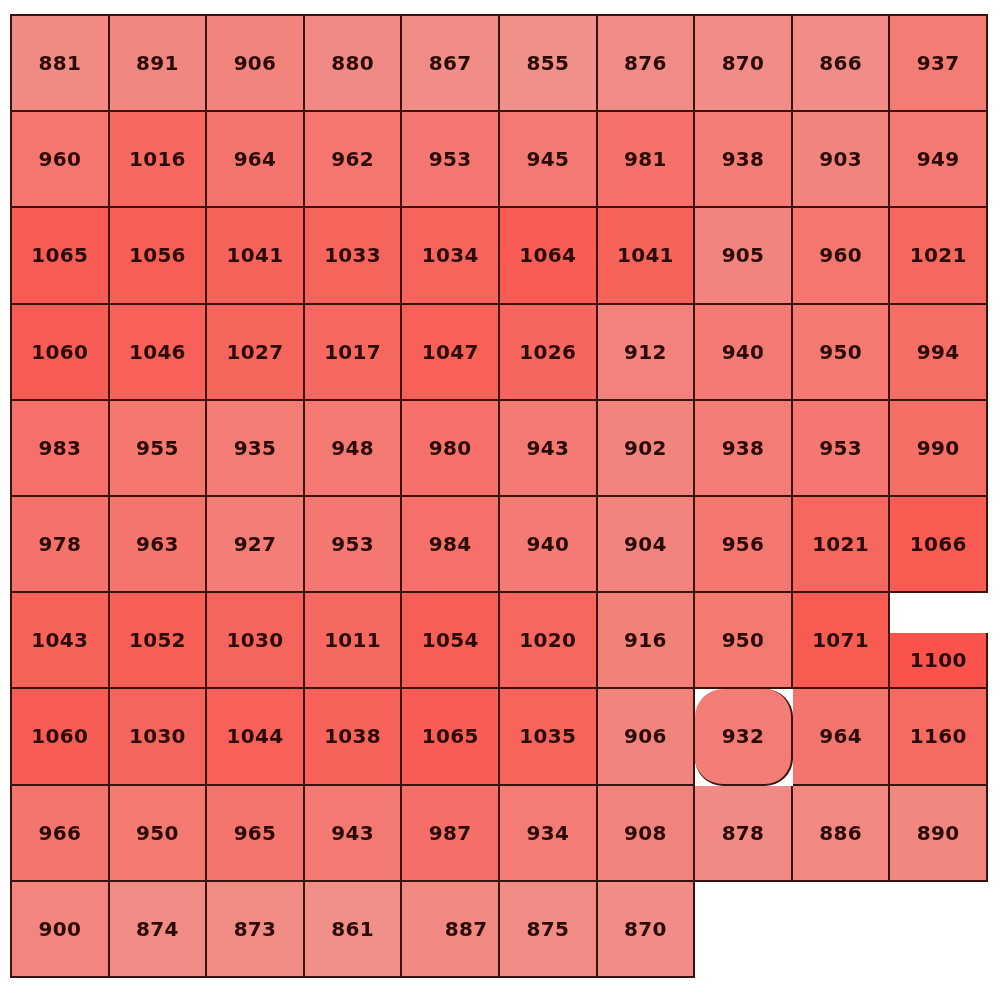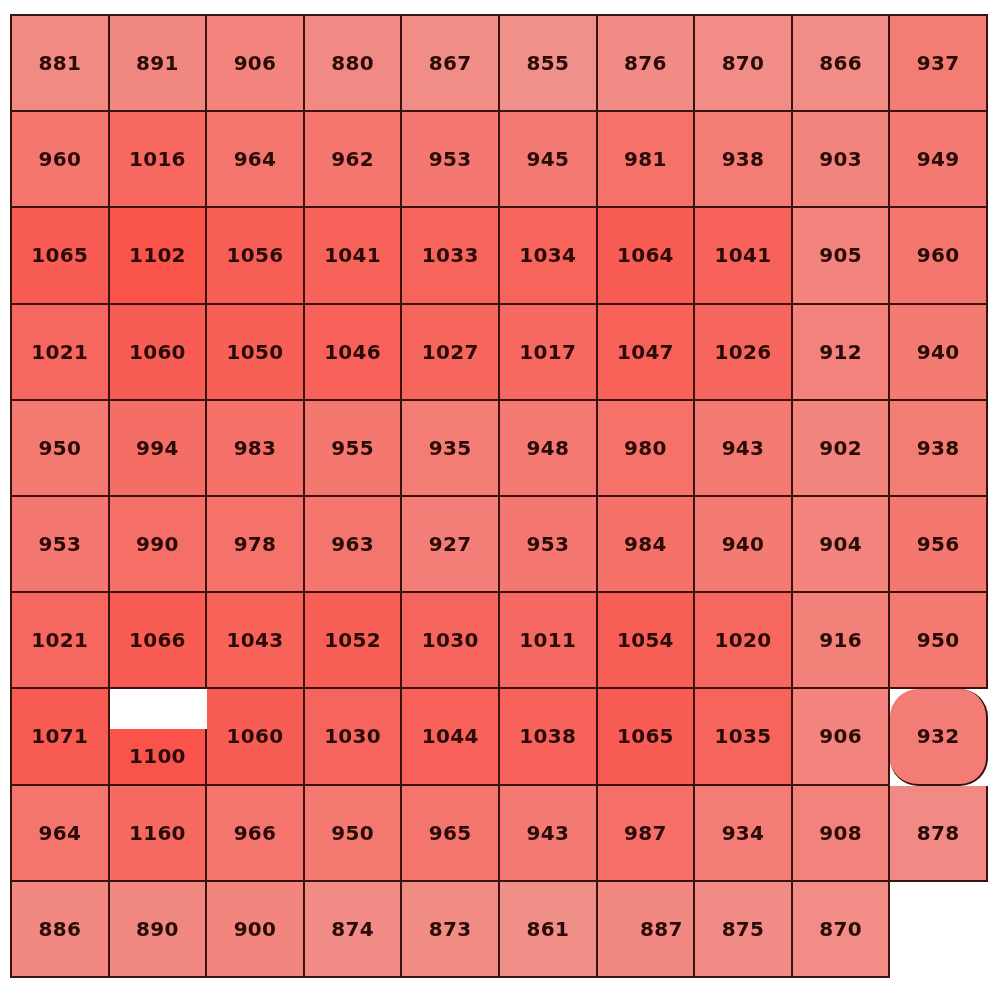--- a/index.html
+++ b/index.html
@@ -115,23 +115,20 @@
       </div>
       <div class="heat-cell" style="background-color: rgb(242, 132, 126);">
         <span class="cell-value">903</span>
       </div>
       <div class="heat-cell" style="background-color: rgb(243, 121, 114);">
         <span class="cell-value">949</span>
       </div>
       <div class="heat-cell" style="background-color: rgb(248, 92, 84);">
         <span class="cell-value">1065</span>
       </div>
-      <div class="heat-cell" style="background-color: rgb(249, 83, 74);">
-        <span class="cell-value">1102</span>
-      </div>
       <div class="heat-cell" style="background-color: rgb(247, 94, 86);">
         <span class="cell-value">1056</span>
       </div>
       <div class="heat-cell" style="background-color: rgb(247, 98, 90);">
         <span class="cell-value">1041</span>
       </div>
       <div class="heat-cell" style="background-color: rgb(246, 100, 92);">
         <span class="cell-value">1033</span>
       </div>
       <div class="heat-cell" style="background-color: rgb(247, 100, 92);">
@@ -147,23 +144,20 @@
         <span class="cell-value">905</span>
       </div>
       <div class="heat-cell" style="background-color: rgb(244, 118, 111);">
         <span class="cell-value">960</span>
       </div>
       <div class="heat-cell" style="background-color: rgb(246, 103, 95);">
         <span class="cell-value">1021</span>
       </div>
       <div class="heat-cell" style="background-color: rgb(247, 93, 85);">
         <span class="cell-value">1060</span>
-      </div>
-      <div class="heat-cell" style="background-color: rgb(247, 96, 87);">
-        <span class="cell-value">1050</span>
       </div>
       <div class="heat-cell" style="background-color: rgb(247, 97, 89);">
         <span class="cell-value">1046</span>
       </div>
       <div class="heat-cell" style="background-color: rgb(246, 102, 93);">
         <span class="cell-value">1027</span>
       </div>
       <div class="heat-cell" style="background-color: rgb(246, 104, 96);">
         <span class="cell-value">1017</span>
       </div>

